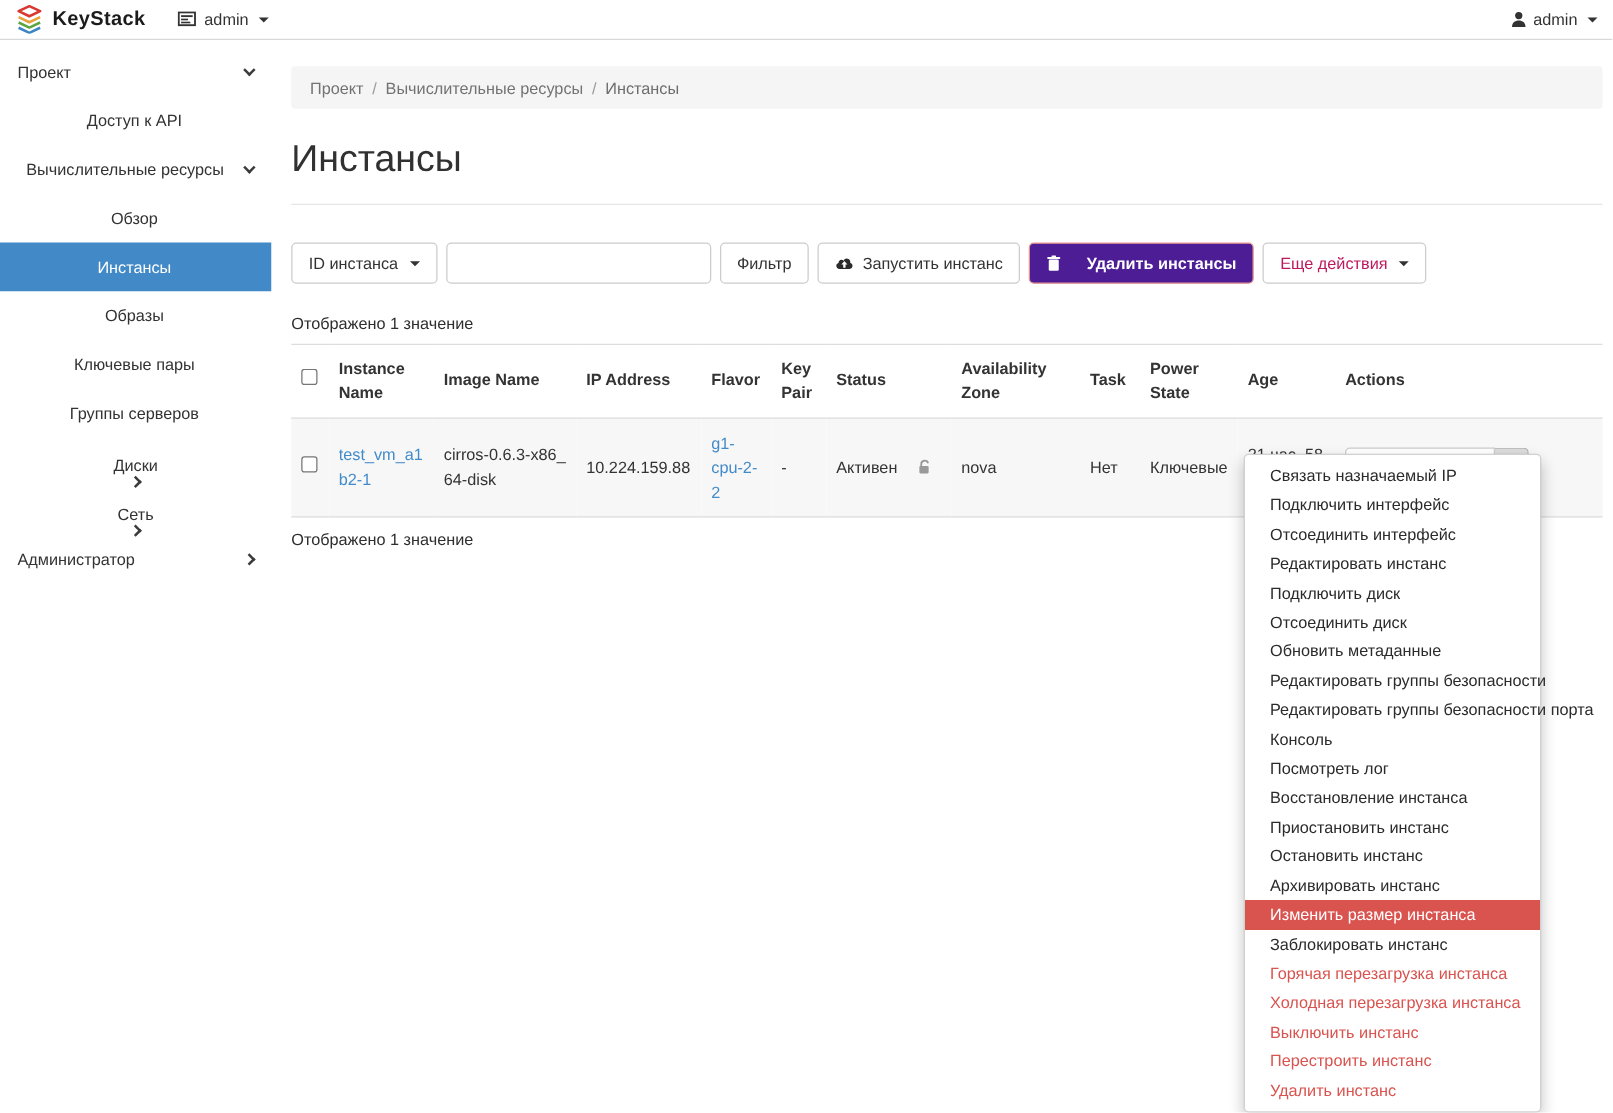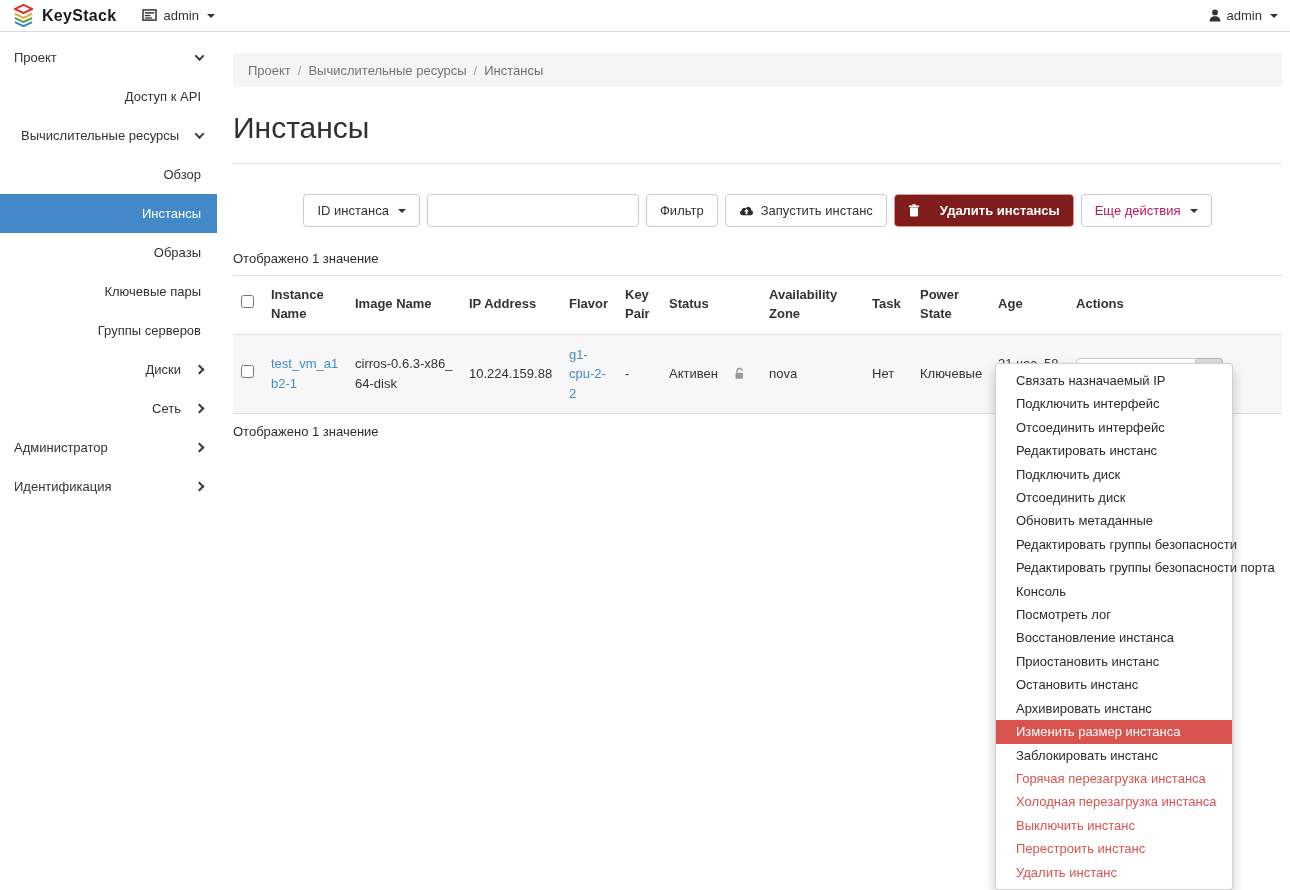--- a/index.html
+++ b/index.html
@@ -17,46 +17,46 @@
   .caret { display:inline-block; width:0; height:0; border-left:4px solid transparent;
     border-right:4px solid transparent; border-top:4px solid #333; margin-left:2px; }
 
   
   .shell { display:flex; height:858px; }
   .sidebar { width:217px; flex:none; padding-top:6px; }
   .snav-item { height:39px; display:flex; align-items:center; padding:0 14px; cursor:pointer; color:#333; }
   .snav-item .lbl { white-space:nowrap; }
   .snav-item.lvl1 { justify-content:space-between; }
   .snav-item.lvl2 { justify-content:space-between; padding-left:21px; }
-  .snav-item.leaf { justify-content:flex-end; padding-right:16px; }
-  .snav-item.group { justify-content:flex-end; gap:15px; padding-right:14px; }
+  .snav-item.leaf { justify-content:center; padding-right:16px; }
+  .snav-item.group { justify-content:flex-end; gap:2px; padding-right:14px;flex-direction:column; }
   .snav-item.active { background:#4189c7; color:#fff; }
   .chev { display:inline-block; width:7px; height:7px; border-right:2px solid #3b3b3b; border-bottom:2px solid #3b3b3b; }
   .chev.down { transform:rotate(45deg) translate(-1px,-1px); }
   .chev.right { transform:rotate(-45deg); }
 
   .main { flex:1; padding:0 8px 0 16px; }
 
   
   .breadcrumb { margin-top:21px; height:34px; background:#f5f5f5; border-radius:3px;
     display:flex; align-items:center; padding:0 15px; color:#737373; }
   .breadcrumb .bc-link { cursor:pointer; }
   .breadcrumb .sep { margin:0 7px; color:#9a9a9a; }
   .breadcrumb .bc-last { color:#6d6d6d; }
 
   
   h1.page-title { font-size:30px; font-weight:400; color:#313131; margin:24px 0 18px 0; }
   .title-hr { border:none; border-top:1px solid #e5e5e5; margin:0 0 30px 0; }
 
   
-  .toolbar { display:flex; justify-content:center; gap:7px; margin-bottom:24px; }
+  .toolbar { display:flex; justify-content:flex-start; gap:7px; margin-bottom:24px; }
   .btn { height:33px; display:inline-flex; align-items:center; gap:7px; padding:0 13px;
     background:#fff; border:1px solid #ccc; border-radius:4px; font-size:13px; color:#333;
     cursor:pointer; white-space:nowrap; }
-  .btn.danger-disabled { background:#7f1d1d; border-color:#e5938f; color:#fff; font-weight:bold;gap:20px; }
+  .btn.danger-disabled { background:#4c1d95; border-color:#e5938f; color:#fff; font-weight:bold;gap:20px; }
   .btn.muted { color:#be185d; }
   .search-input { width:212px; height:33px; border:1px solid #ccc; border-radius:4px; padding:0 10px; font-size:13px; }
 
   
   .count-line { margin:6px 0 9px 0; color:#2e2e2e; }
   table.dt { width:100%; border-collapse:collapse; }
   .dt th { font-weight:bold; text-align:left; vertical-align:middle; padding:10px 8px;
     border-top:1px solid #ddd; border-bottom:1px solid #ddd; color:#333; line-height:1.45; }
   .dt td { padding:10px 8px; vertical-align:middle; border-bottom:1px solid #ddd; line-height:1.5; }
   .dt tbody tr { background:#f7f7f7; }
@@ -160,24 +160,20 @@
     <div class="snav-item group">
       <span class="lbl">Диски</span>
       <span class="chev right"></span>
     </div>
     <div class="snav-item group">
       <span class="lbl">Сеть</span>
       <span class="chev right"></span>
     </div>
     <div class="snav-item lvl1">
       <span class="lbl">Администратор</span>
-      <span class="chev right"></span>
-    </div>
-    <div class="snav-item lvl1">
-      <span class="lbl">Идентификация</span>
       <span class="chev right"></span>
     </div>
   </div>
 
   <div class="main">
     <div class="breadcrumb">
       <span class="bc-link">Проект</span>
       <span class="sep">/</span>
       <span class="bc-link">Вычислительные ресурсы</span>
       <span class="sep">/</span>

